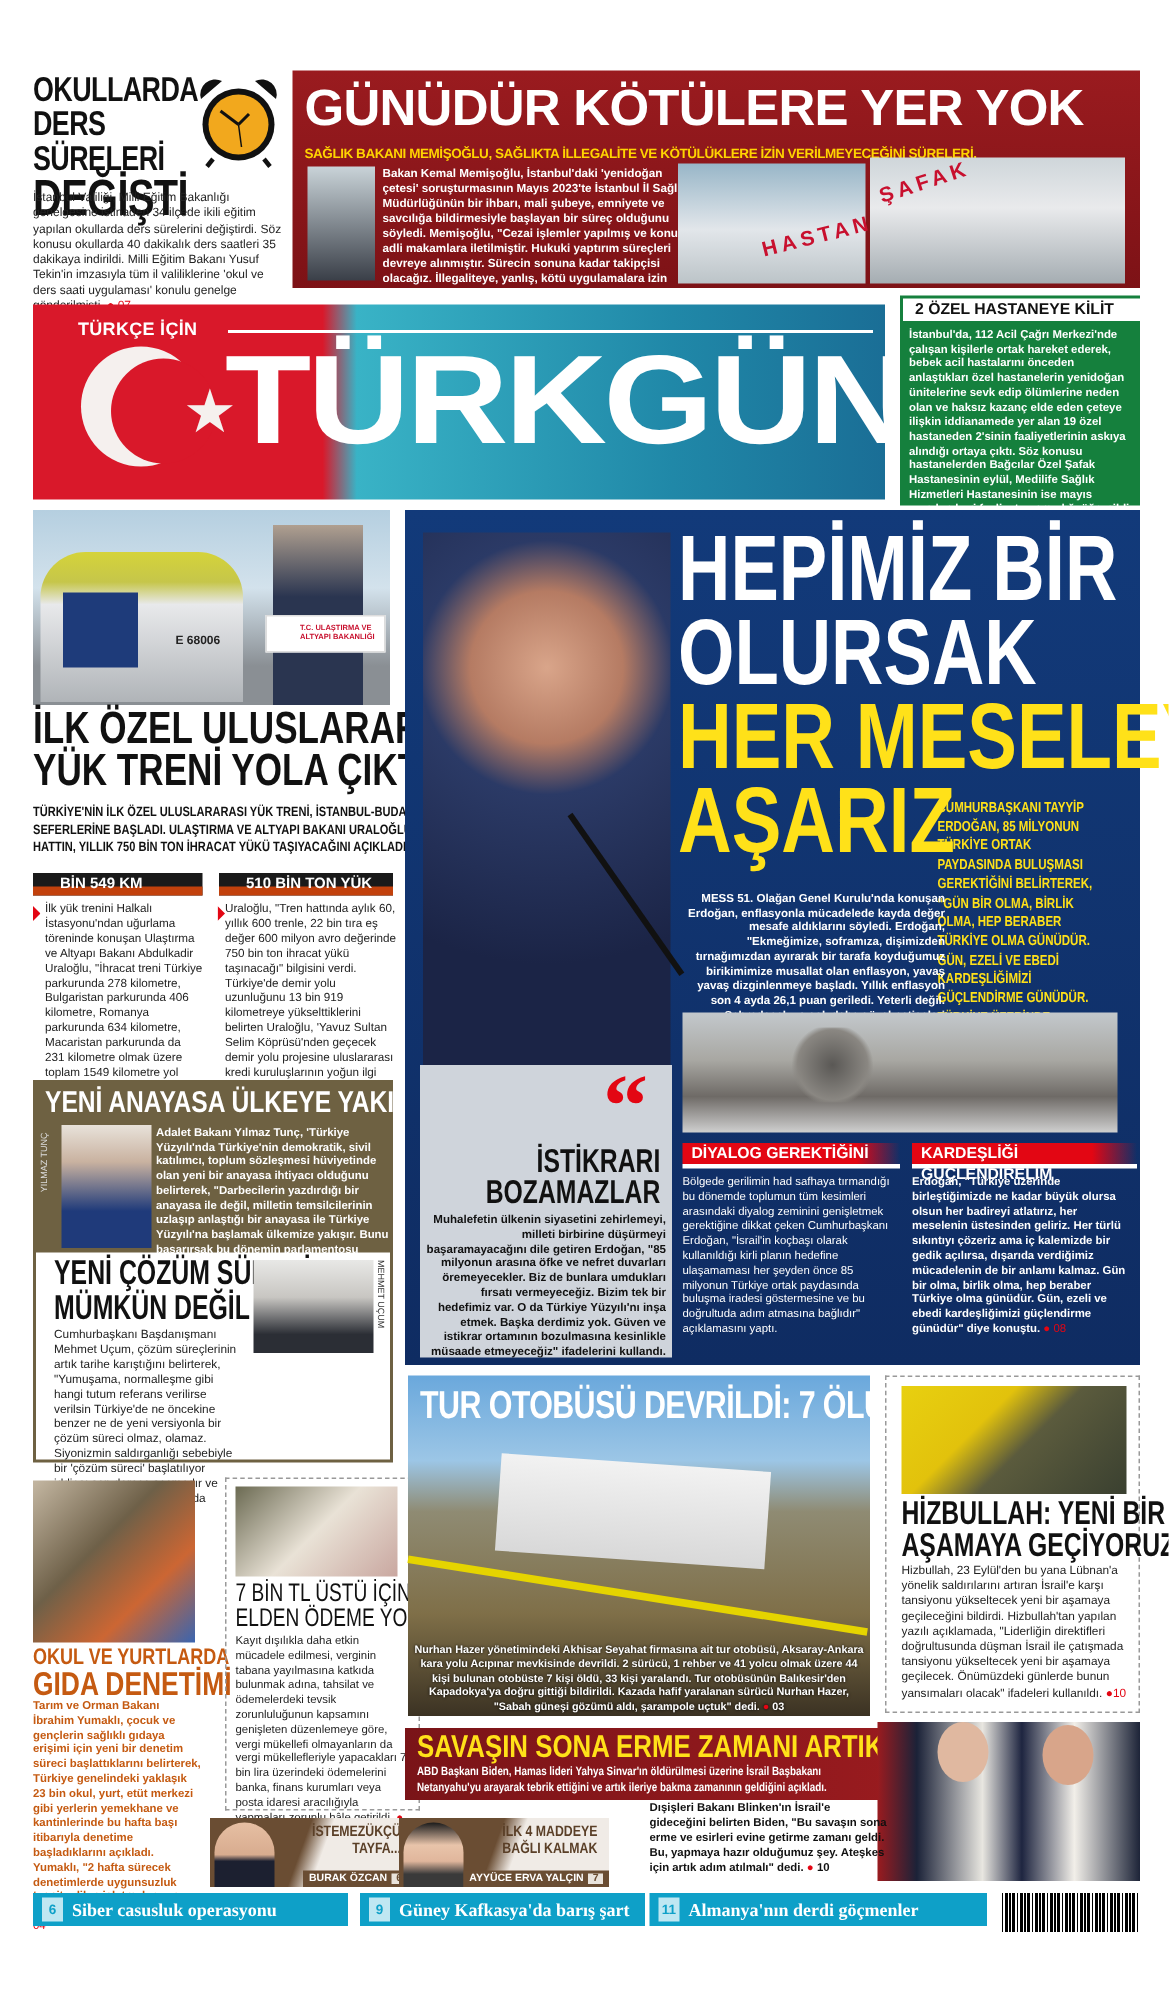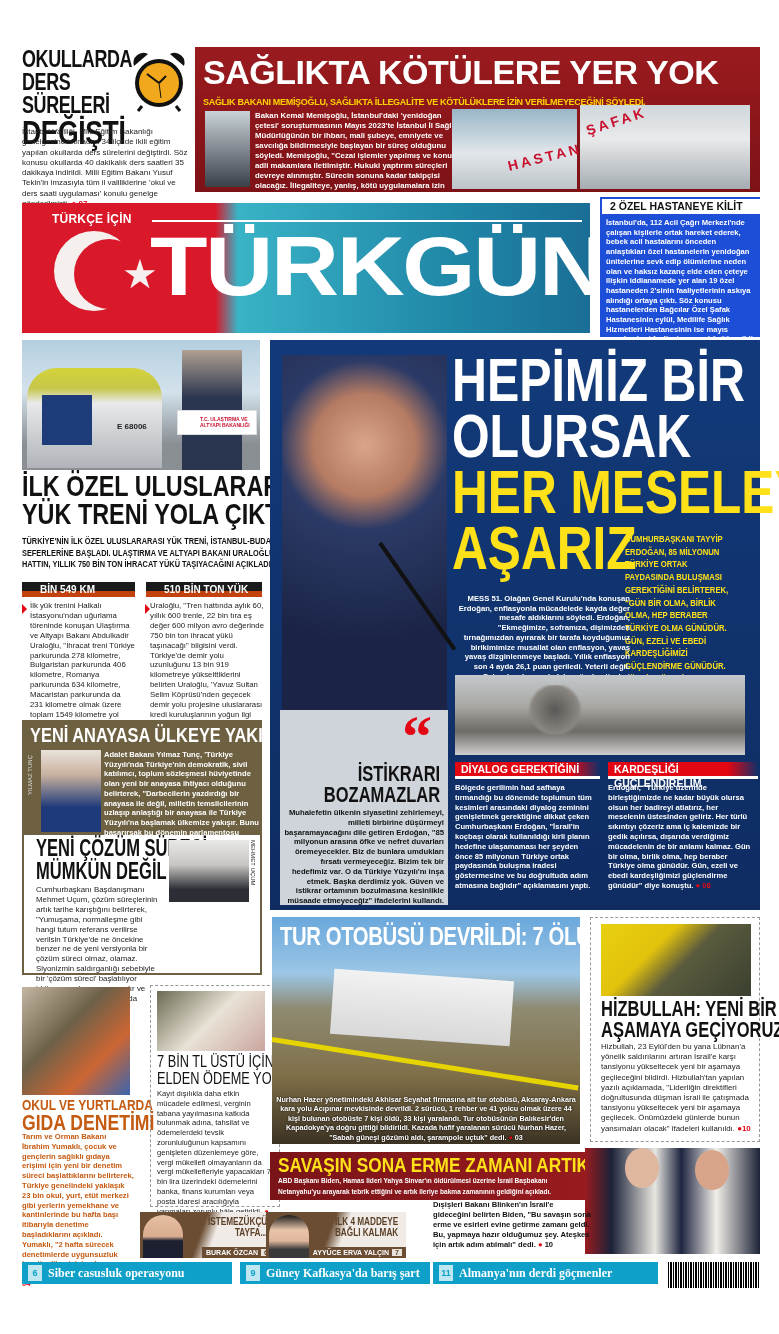--- a/index.html
+++ b/index.html
@@ -1,19 +1,19 @@
 <!DOCTYPE html>
 <html><head>
 <meta charset="utf-8">
 <style>
 *{box-sizing:border-box;margin:0;padding:0}
 body{width:779px;height:1334px;background:#fff;font-family:"Liberation Sans",sans-serif;position:relative;overflow:hidden;color:#111}
 .abs{position:absolute}
 p{font-size:8.2px;line-height:10.6px}
-.dot{color:#e30613;font-weight:bold}
+.dot{color:#e30613;font-weight:normal}
 
 
 #okul-title{left:22px;top:48px;width:125px;font-size:23px;line-height:23px;font-weight:900;color:#111;transform:scaleX(.78);transform-origin:left top;letter-spacing:-0.5px}
 #okul-title .big{font-size:34px;line-height:30px}
 #clock{left:128px;top:50px;width:62px;height:62px}
 #okul-body{left:22px;top:127px;width:170px;font-size:8px;line-height:10.3px;color:#222}
 
 
 #saglik{left:195px;top:47px;width:565px;height:145px;background:linear-gradient(180deg,#9a1b1f,#7d1216);}
 #saglik-title{left:8px;top:6px;width:560px;font-size:34px;font-weight:900;color:#fff;letter-spacing:-0.5px;white-space:nowrap}
@@ -28,21 +28,21 @@
 #mast{left:22px;top:203px;width:568px;height:130px;background:linear-gradient(90deg,#d9182a 0%,#d9182a 34%,#39b3c6 38%,#2088a8 75%,#1a6e96 100%);overflow:hidden}
 #flag-moon{left:32px;top:28px;width:80px;height:80px;border-radius:50%;background:#f5f0ee}
 #flag-moon2{left:52px;top:36px;width:70px;height:70px;border-radius:50%;background:#d9182a}
 #flag-star{left:100px;top:48px;font-size:40px;color:#f5f0ee}
 #slogan{left:30px;top:9px;font-size:12px;font-weight:bold;color:#fff;letter-spacing:.2px}
 #slogan-line{left:130px;top:17px;width:430px;height:2px;background:#fff}
 #brand{left:128px;top:18px;font-size:84px;line-height:90px;font-weight:900;color:#fff;letter-spacing:-2px;transform:scaleX(1.12);transform-origin:left top}
 #mast-bar{left:125px;top:112px;width:443px;height:18px;background:#e30613;display:flex;justify-content:space-between;align-items:center;padding:0 10px;font-size:8.5px;font-weight:bold;color:#fff}
 
 
-#ozel{left:600px;top:197px;width:160px;height:140px;background:#1d4ed8}
+#ozel{left:600px;top:197px;width:160px;height:140px;background:#15803d}
 #ozel-head{left:2px;top:2px;width:158px;height:15px;background:#fff;font-size:10.5px;font-weight:900;color:#111;padding-left:8px;line-height:15px}
 #ozel-body{left:6px;top:21px;width:150px;font-size:7.6px;line-height:9.7px;color:#fff;font-weight:bold}
 
 
 #tren-photo{left:22px;top:340px;width:238px;height:130px;background:linear-gradient(180deg,#b5cfe0 0%,#d3e2ec 40%,#8a8f94 80%)}
 #tren-loco{left:5px;top:28px;width:135px;height:100px;background:linear-gradient(180deg,#d5d33a 0%,#c6c64a 20%,#e8e9eb 35%,#b0b4b8 100%);border-radius:30px 30px 0 0}
 #tren-blue{left:20px;top:55px;width:50px;height:50px;background:#1e3b7a}
 #tren-num{left:95px;top:82px;font-size:8px;color:#222;font-weight:bold}
 #tren-minister{left:160px;top:10px;width:60px;height:120px;background:linear-gradient(180deg,#b0a090,#2a3550 40%)}
 #tren-podium{left:155px;top:70px;width:80px;height:25px;background:#fff;border:1px solid #ddd;font-size:5px;color:#c8102e;padding:5px 2px 0 22px;font-weight:bold}
@@ -92,21 +92,21 @@
 #main-title2{left:182px;top:124px;font-size:62px;line-height:56px;font-weight:900;color:#ffe119;transform:scaleX(.8);transform-origin:left top;white-space:nowrap}
 #main-quote{left:355px;top:193px;width:135px;font-size:9.6px;line-height:12.7px;font-weight:900;color:#ffe119;transform:scaleX(.8);transform-origin:left top}
 #main-body{left:180px;top:254px;width:180px;text-align:right;font-size:7.7px;line-height:9.7px;color:#fff;font-weight:bold}
 #istik{left:10px;top:370px;width:168px;height:195px;background:#cfd4db}
 #istik-quote{left:122px;top:2px;font-size:60px;line-height:50px;color:#e30613;font-weight:900;font-family:"Liberation Serif",serif}
 #istik-title{right:8px;top:53px;text-align:right;font-size:22px;line-height:21px;font-weight:900;color:#111;transform:scaleX(.75);transform-origin:right top;white-space:nowrap}
 #istik-body{left:4px;top:98px;width:160px;text-align:right;font-size:7.7px;line-height:9.8px;color:#111;font-weight:bold}
 #gaza-photo{left:185px;top:335px;width:290px;height:80px;background:linear-gradient(180deg,#c3c8cc 0%,#a8a7a2 40%,#6e6a66 70%,#cfcfcf 100%)}
 #smoke{left:70px;top:10px;width:60px;height:50px;background:radial-gradient(circle,#5a5855,#8a8782 60%,transparent 70%)}
 .bluehead{position:absolute;height:17px;background:linear-gradient(90deg,#e30613 80%,rgba(227,6,19,0));color:#fff;font-size:10.5px;font-weight:900;line-height:14px;padding-left:6px;border-bottom:3px solid #fff;transform-origin:left}
-#dia-body{left:185px;top:443px;width:140px;font-size:7.6px;line-height:9.8px;color:#fff;font-weight:bold}
+#dia-body{left:185px;top:443px;width:140px;font-size:7.6px;line-height:9.8px;color:#fff;font-weight:normal}
 #kar-body{left:338px;top:443px;width:148px;font-size:7.6px;line-height:9.8px;color:#fff;font-weight:bold}
 
 
 #tur{left:272px;top:917px;width:308px;height:227px;background:linear-gradient(180deg,#6aa8dc 0%,#9cc6e6 25%,#8f8b73 40%,#7f6f48 70%,#3b3223 100%)}
 #tur-title{left:8px;top:4px;font-size:26px;font-weight:900;color:#fff;transform:scaleX(.78);transform-origin:left top;white-space:nowrap;letter-spacing:-0.5px}
 #bus{left:60px;top:58px;width:180px;height:65px;background:linear-gradient(180deg,#f2f2f2,#d8d8d8);transform:rotate(4deg)}
 #tape{left:0px;top:120px;width:310px;height:5px;background:#e5d400;transform:rotate(9deg);transform-origin:left}
 #tur-body{left:4px;top:178px;width:300px;text-align:center;font-size:7.2px;line-height:9.4px;color:#fff;font-weight:bold;text-shadow:0 0 2px #000}
 
 
@@ -143,22 +143,22 @@
     <circle cx="31" cy="33" r="20" fill="#f2a81d"></circle>
   <line x1="31" y1="33" x2="19" y2="24" stroke="#111" stroke-width="2"></line>
     <line x1="31" y1="33" x2="38" y2="26" stroke="#111" stroke-width="2"></line>
     <line x1="31" y1="33" x2="33" y2="48" stroke="#111" stroke-width="1"></line>
   <line x1="14" y1="56" x2="10" y2="61" stroke="#111" stroke-width="3"></line>
     <line x1="48" y1="56" x2="52" y2="61" stroke="#111" stroke-width="3"></line>
 </svg>
 <p class="abs" id="okul-body"><span>İstanbul Valiliği, Milli Eğitim Bakanlığı genelgesine istinaden 34 ilçede ikili eğitim yapılan okullarda ders sürelerini değiştirdi. Söz konusu okullarda 40 dakikalık ders saatleri 35 dakikaya indirildi. Milli Eğitim Bakanı Yusuf Tekin'in imzasıyla tüm il valiliklerine 'okul ve ders saati uygulaması' konulu genelge gönderilmişti.</span> <span class="dot">● <span>07</span></span></p>
 
 <div class="abs" id="saglik">
-  <div class="abs" id="saglik-title">SAĞLIKTA KÖTÜLERE YER YOK</div>
-  <div class="abs" id="saglik-sub">SAĞLIK BAKANI MEMİŞOĞLU, SAĞLIKTA İLLEGALİTE VE KÖTÜLÜKLERE İZİN VERİLMEYECEĞİNİ SÖYLEDİ.</div>
+  <div class="abs" id="saglik-title">GÜNÜDÜR KÖTÜLERE YER YOK</div>
+  <div class="abs" id="saglik-sub">SAĞLIK BAKANI MEMİŞOĞLU, SAĞLIKTA İLLEGALİTE VE KÖTÜLÜKLERE İZİN VERİLMEYECEĞİNİ SÜRELERİ.</div>
   <div class="abs" id="saglik-photo1"></div>
   <p class="abs" id="saglik-body"><span>Bakan Kemal Memişoğlu, İstanbul'daki 'yenidoğan çetesi' soruşturmasının Mayıs 2023'te İstanbul İl Sağlık Müdürlüğünün bir ihbarı, mali şubeye, emniyete ve savcılığa bildirmesiyle başlayan bir süreç olduğunu söyledi. Memişoğlu, "Cezai işlemler yapılmış ve konu adli makamlara iletilmiştir. Hukuki yaptırım süreçleri devreye alınmıştır. Sürecin sonuna kadar takipçisi olacağız. İllegaliteye, yanlış, kötü uygulamalara izin vermeyeceğiz" dedi.</span></p>
   <div class="abs" id="saglik-photo2">
       <span class="hastan" style="left:55px;top:40px;transform:rotate(-14deg)">HASTAN</span>
     </div>
   <div class="abs" id="saglik-photo3">
       <span class="hastan" style="left:5px;top:8px;transform:rotate(-18deg)">ŞAFAK</span>
     </div>
 </div>
 

